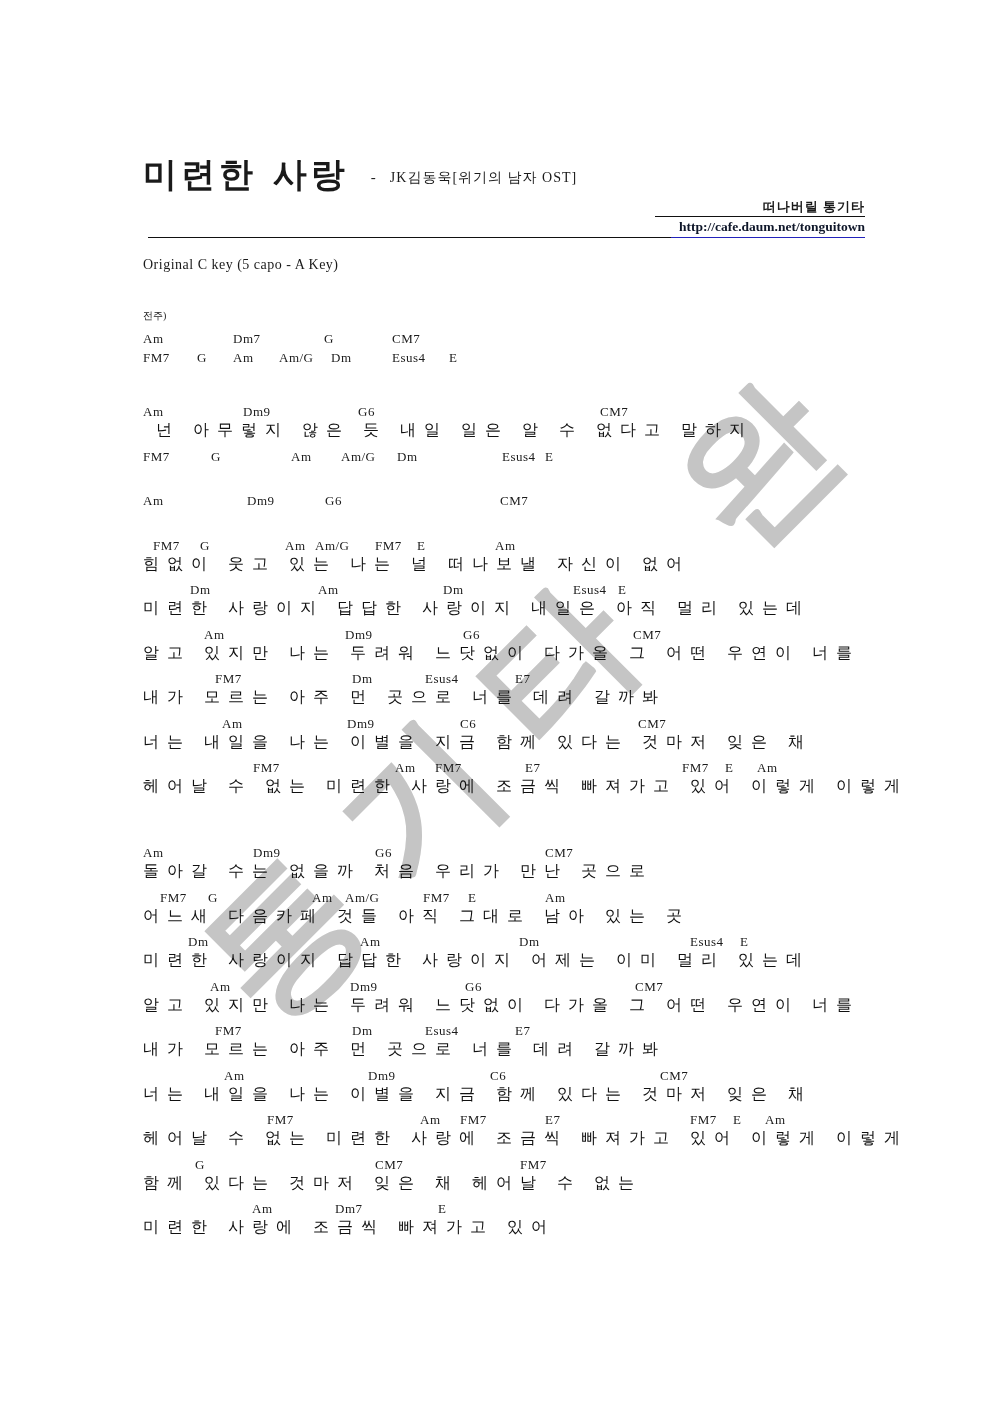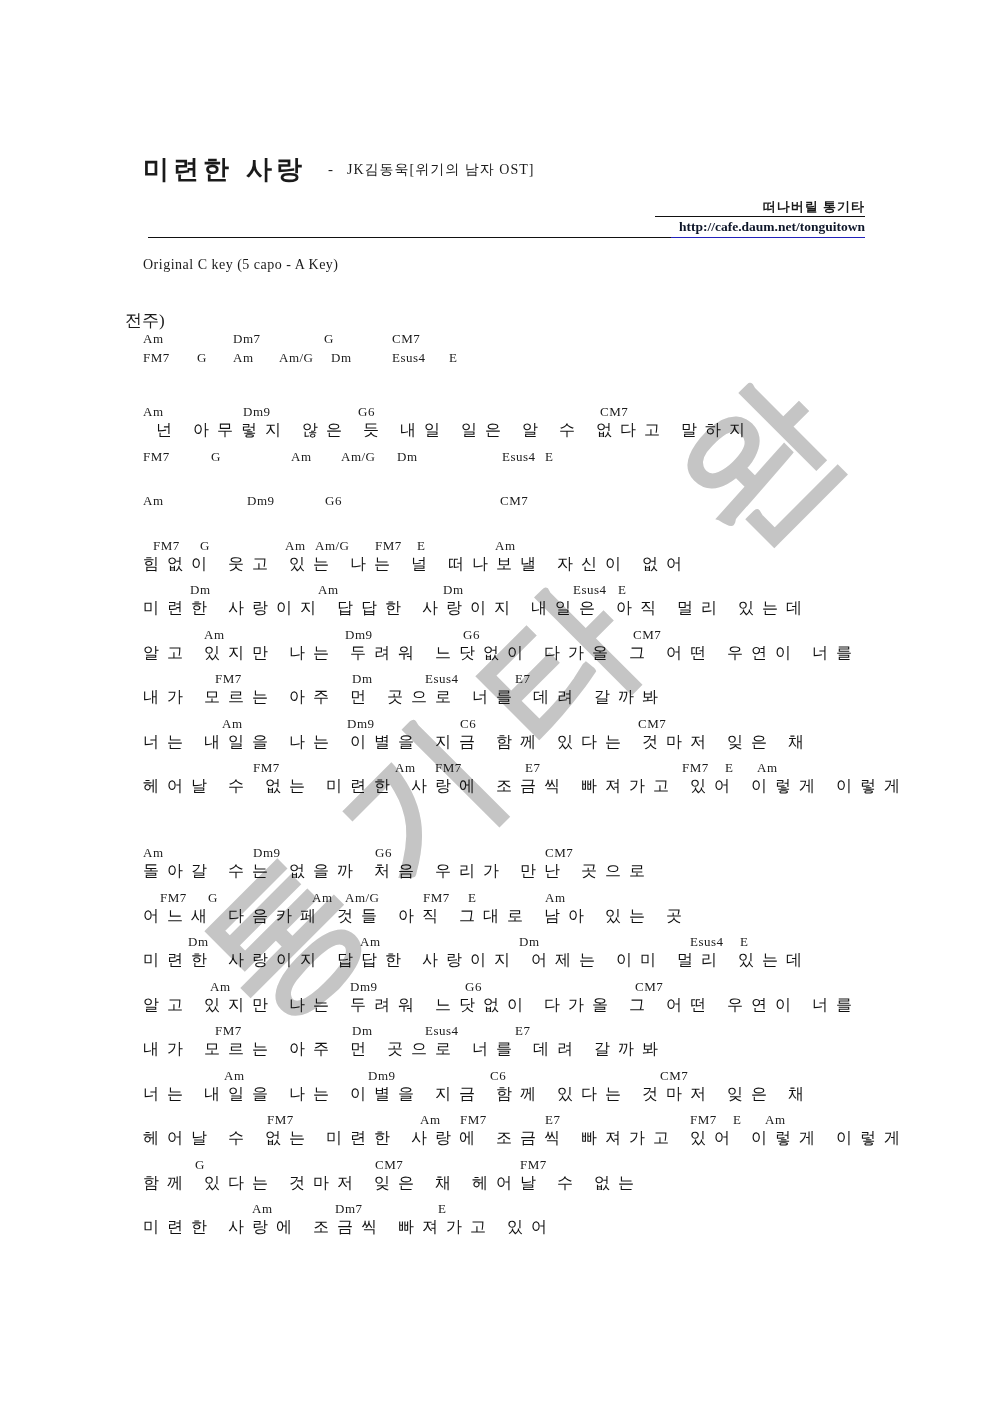--- a/index.html
+++ b/index.html
@@ -25,21 +25,21 @@
     line-height:170px;
     color:#c5c5c5;
     z-index:0;
     white-space:nowrap;
     user-select:none;
   }
   .layer{position:absolute;z-index:1;left:0;top:0;width:100%;}
   
   #title-row{position:absolute;left:143px;top:152px;white-space:nowrap;}
   #page-title{
-    font-size:26px;font-weight:bold;letter-spacing:4px;
+    font-size:34px;font-weight:bold;letter-spacing:4px;
     font-family:"DejaVu Sans","Liberation Sans",sans-serif;
   }
   #title-dash{font-size:15px;margin:0 14px 0 22px;vertical-align:4px;}
   #page-subtitle{font-size:14px;vertical-align:4px;letter-spacing:1px;}
   #cafe-row{
     position:absolute;left:655px;top:198px;width:210px;height:18px;
     border-bottom:1px solid #111;
     text-align:right;font-size:13px;font-weight:bold;letter-spacing:1px;
   }
   #rule-row{
@@ -47,21 +47,21 @@
     display:flex;align-items:flex-end;
   }
   #rule-line{flex:1;height:18px;border-bottom:1px solid #111;}
   #cafe-link{
     height:18px;border-bottom:1px solid #2222bb;
     font-size:13.5px;font-weight:bold;
     text-decoration:none;padding-left:8px;
   }
   
   #key-info{position:absolute;left:143px;top:257px;font-size:14px;letter-spacing:0.5px;}
-  #intro-label{position:absolute;left:125px;top:309px;font-size:17px;}
+  #intro-label{position:absolute;left:143px;top:309px;font-size:10px;}
   
   .chord-row{position:relative;height:19px;}
   .chord{
     position:absolute;top:0;font-size:13px;letter-spacing:0.5px;white-space:nowrap;
     font-family:"Liberation Serif","DejaVu Serif",serif;
   }
   #intro-block{position:absolute;left:0;top:331px;width:100%;}
   #section-0{position:absolute;left:0;top:404px;width:100%;}
   #section-1{position:absolute;left:0;top:845px;width:100%;}
   .song-line{position:relative;height:44.5px;}

